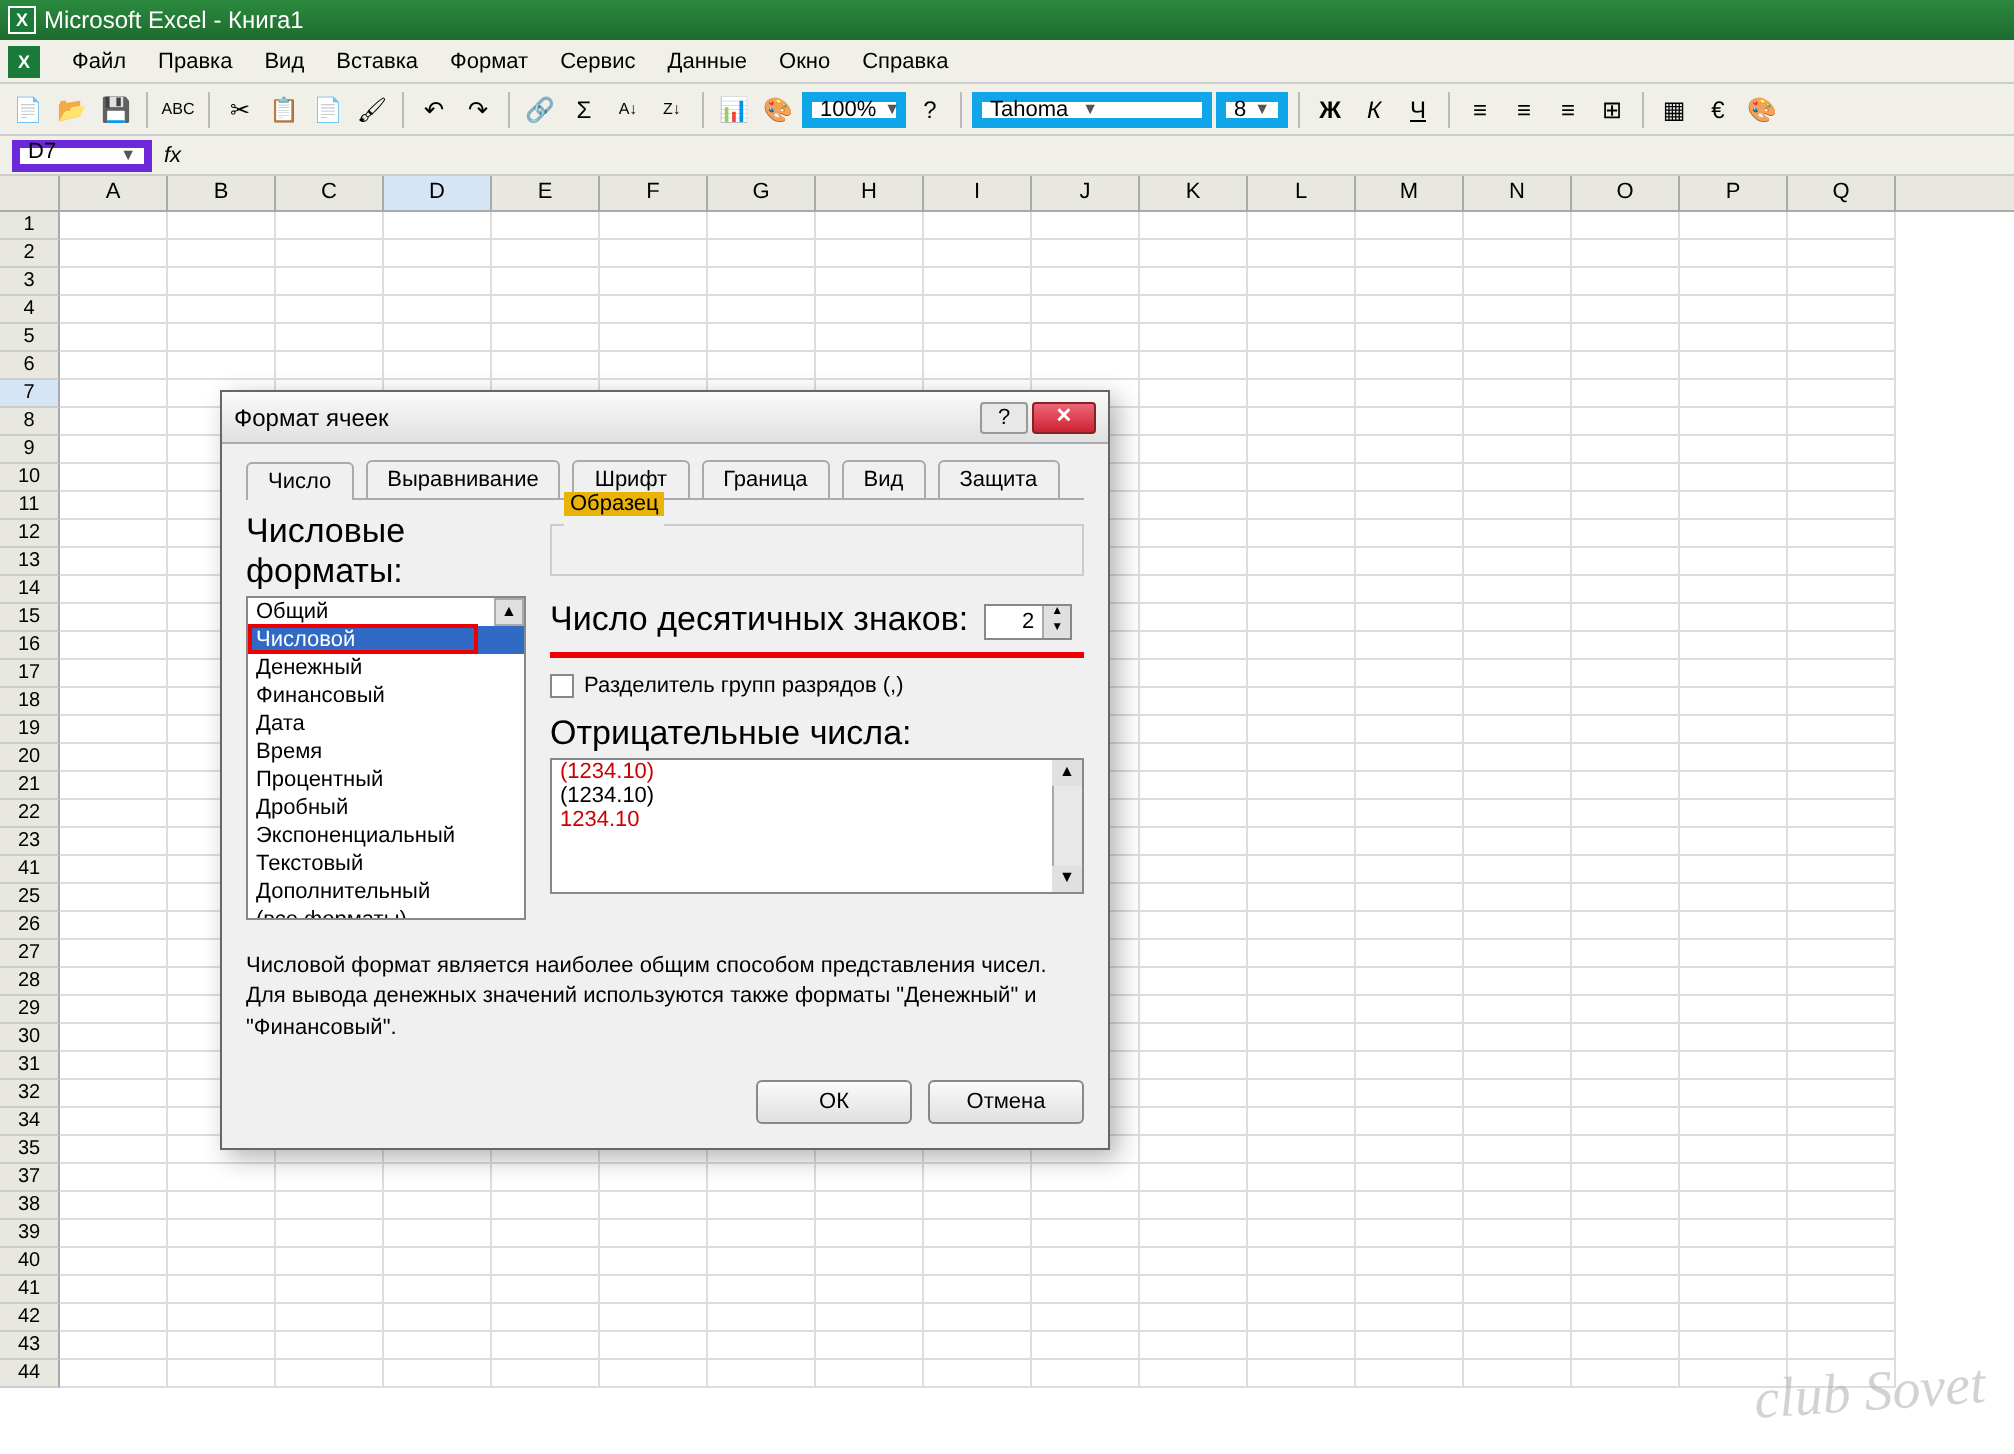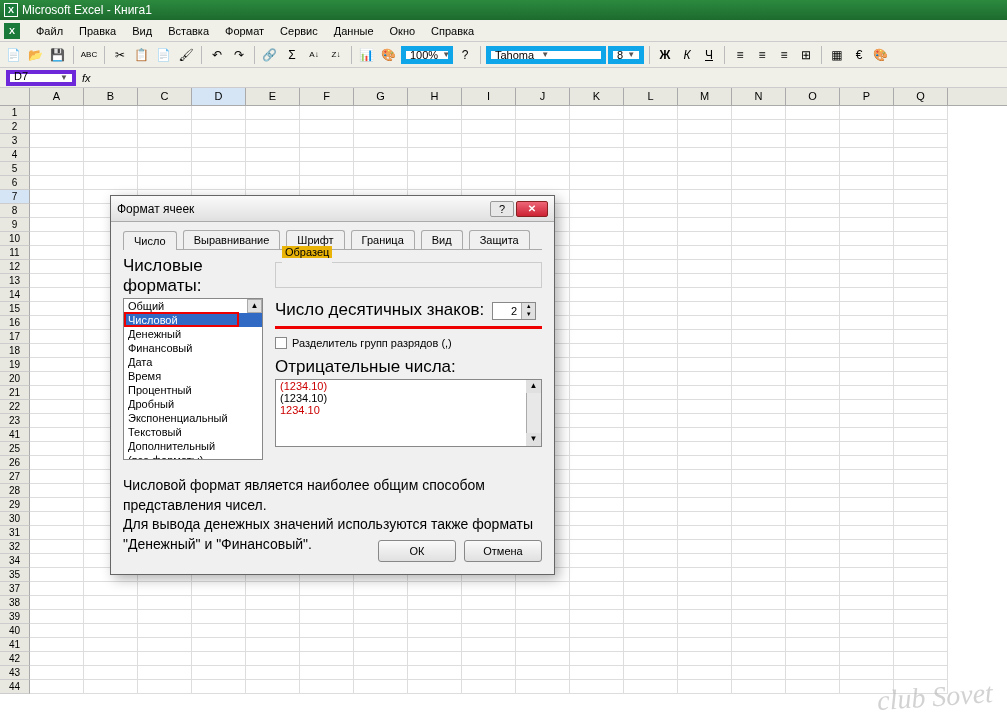--- a/index.html
+++ b/index.html
@@ -78,21 +78,21 @@
 .chk { width: 12px; height: 12px; border: 1px solid #888; background: #fff; }
 
 .neg-list { border: 1px solid #888; background: #fff; height: 68px; position: relative; }
 .neg-item { padding: 0 4px; font-size: 11px; }
 .neg-item.sel { background: #316ac5; color: #fff; }
 .neg-item.red { color: #c00; }
 .neg-scroll { position: absolute; right: 0; top: 0; width: 15px; height: 100%; background: #e8e8e8; border-left: 1px solid #aaa; }
 .neg-sa-up { position: absolute; right: 0; top: 0; width: 15px; height: 13px; background: #e0e0e0; font-size: 8px; text-align: center; line-height: 11px; }
 .neg-sa-dn { position: absolute; right: 0; bottom: 0; width: 15px; height: 13px; background: #e0e0e0; font-size: 8px; text-align: center; line-height: 11px; }
 
-.desc { margin-top: 16px; font-size: 14px; line-height: 1.4; height: 56px; }
+.desc { margin-top: 16px; font-size: 11px; line-height: 1.4; height: 56px; }
 .dlg-btns { display: flex; justify-content: flex-end; gap: 8px; margin-top: 8px; }
 .btn { width: 78px; height: 22px; background: linear-gradient(#fafafa,#e0e0e0); border: 1px solid #888; font-size: 11px; cursor: default; border-radius: 3px; }
 
 
 .watermark { position: absolute; right: 14px; bottom: 14px; font-family: cursive; font-size: 28px; color: rgba(180,180,180,0.6); font-style: italic; transform: rotate(-4deg); }
 </style>
 </head>
 <body>
 
 <div class="titlebar">

